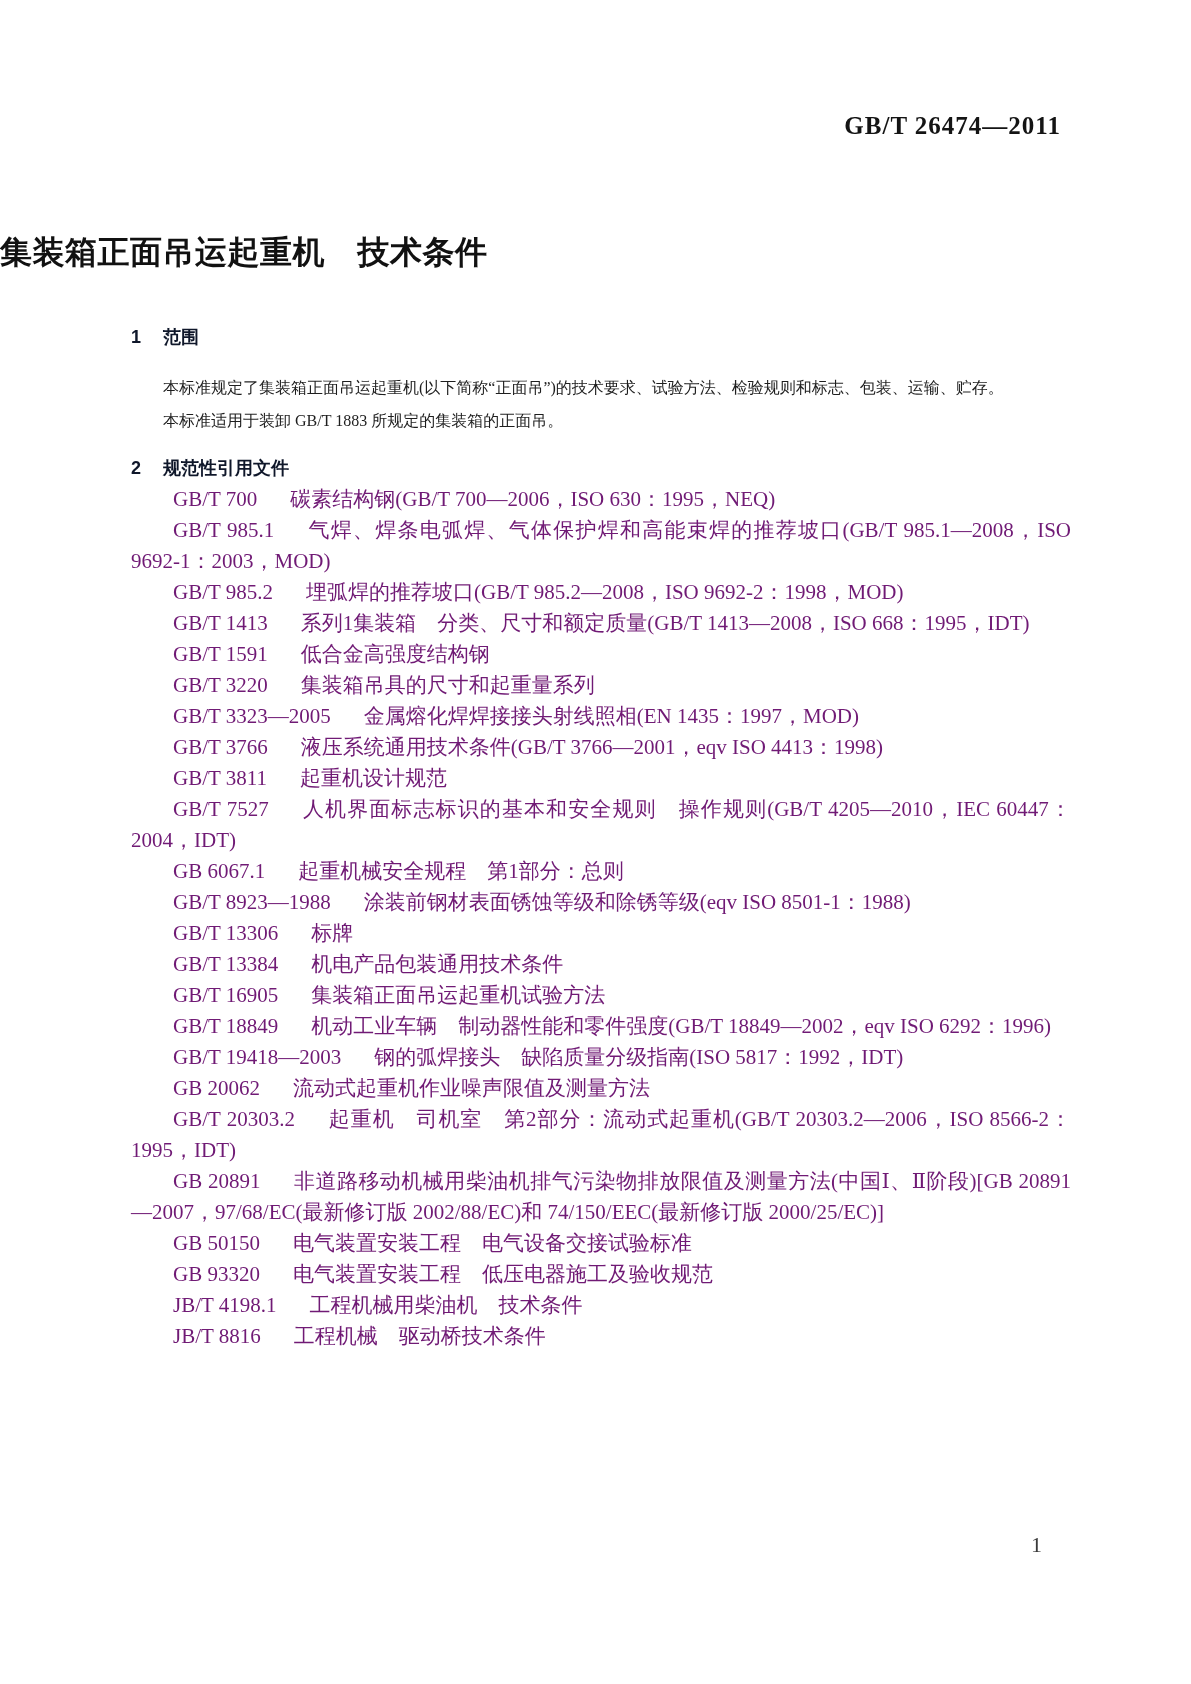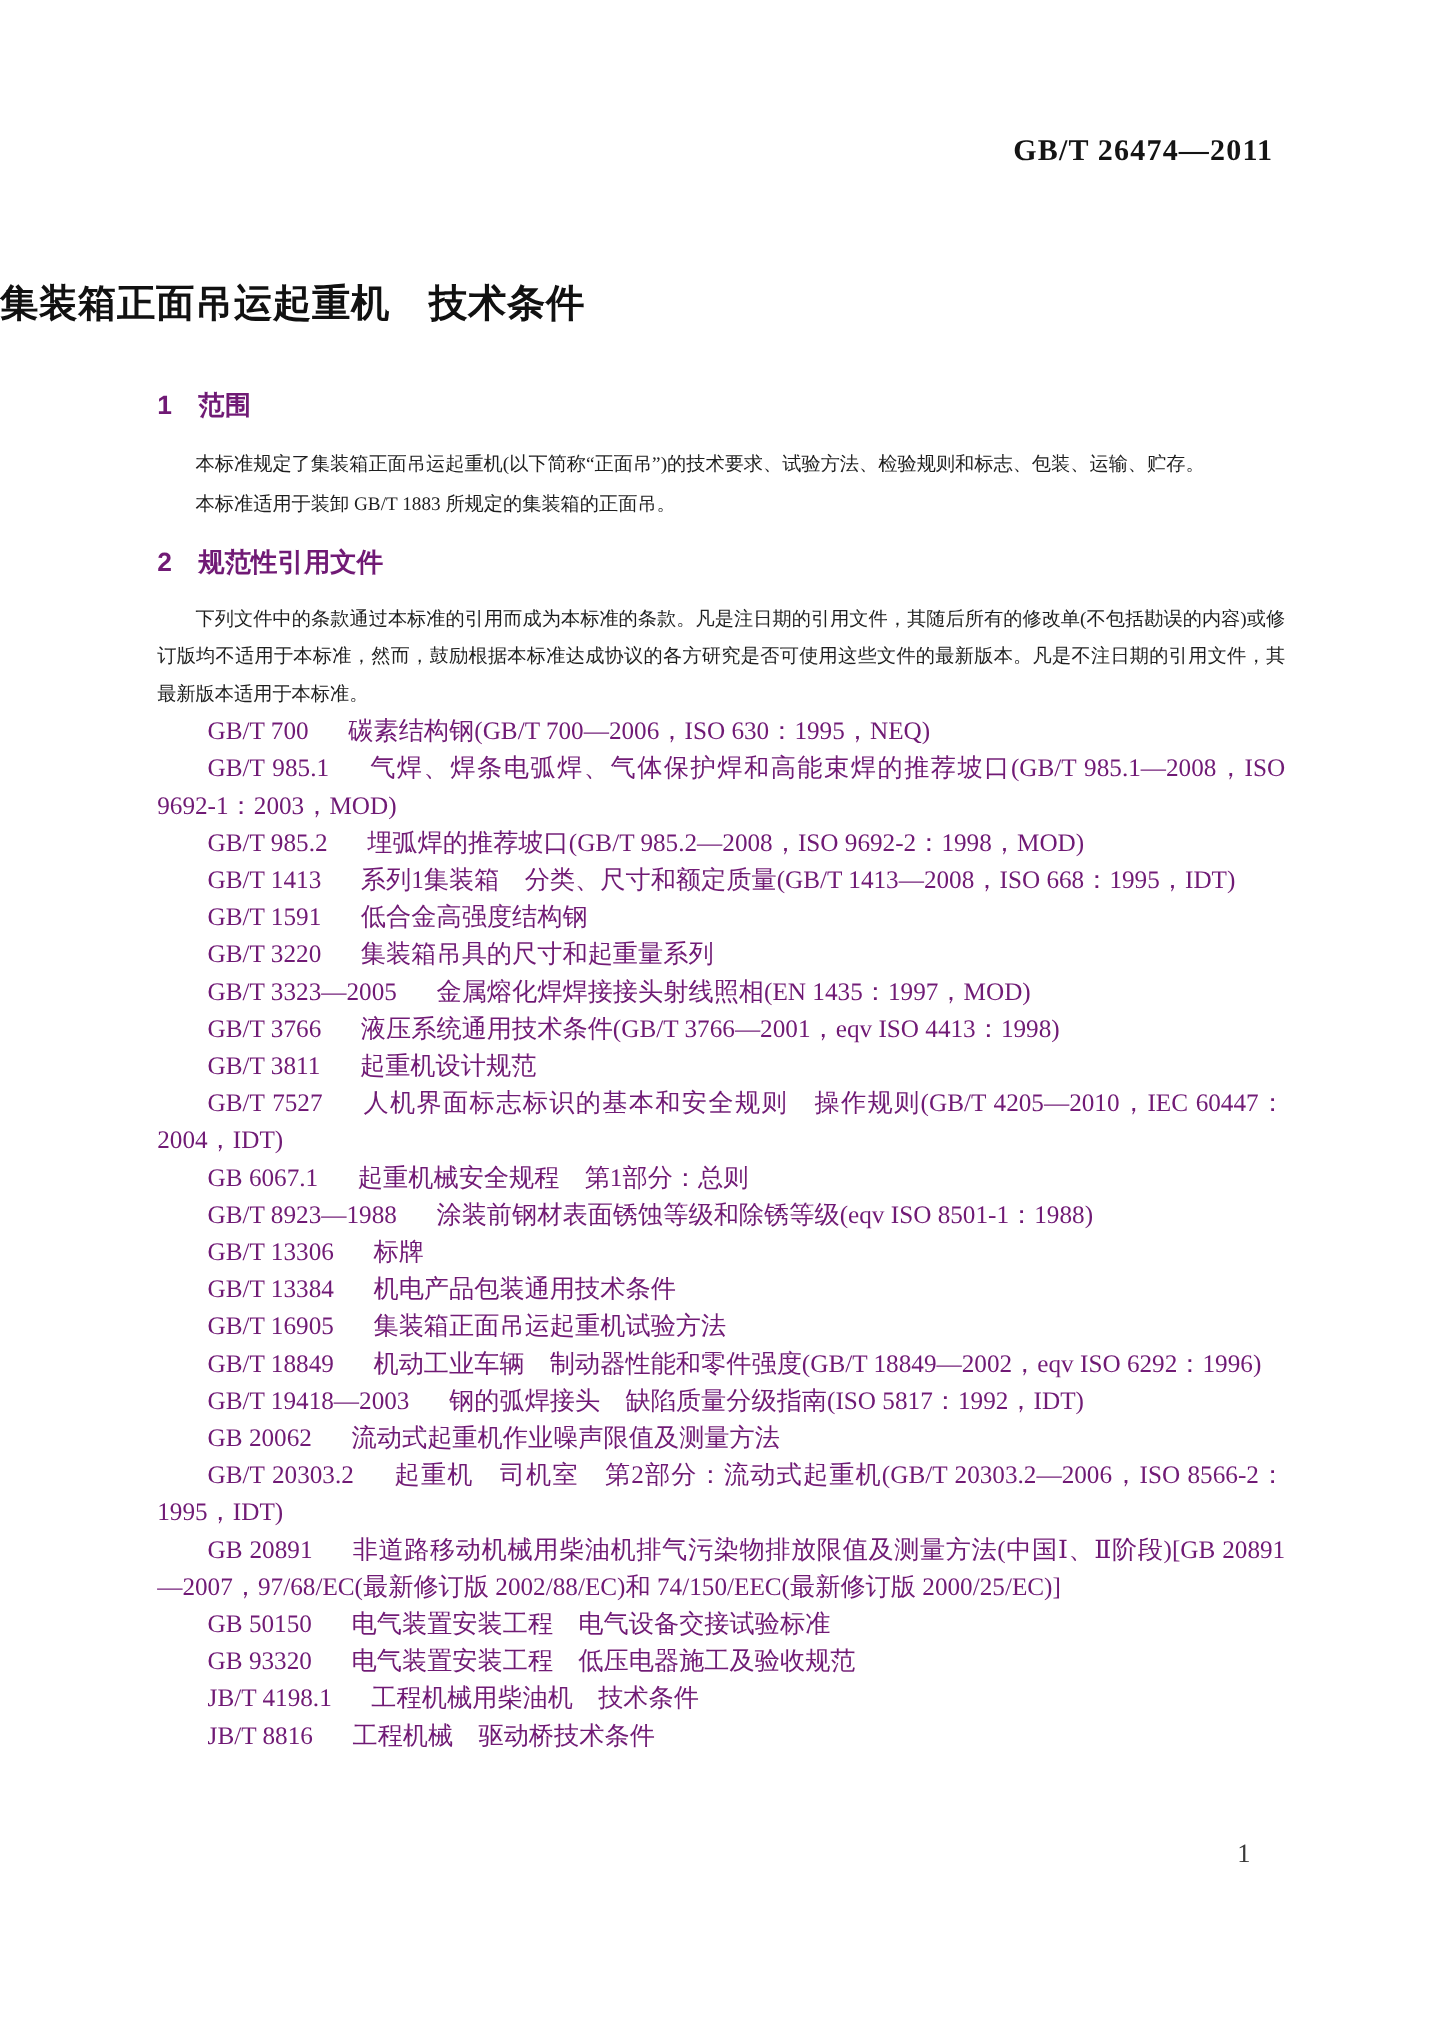--- a/index.html
+++ b/index.html
@@ -40,23 +40,23 @@
     position: absolute;
     left: 131px;
     top: 0;
     width: 940px;
     padding-top: 322px;
   }
   h2.sec {
     margin: 0;
     font-family: "Liberation Sans", "DejaVu Sans", sans-serif;
     font-weight: 700;
-    font-size: 22px;
+    font-size: 18px;
     line-height: 31px;
-    color: #701a75;
+    color: #0f172a;
   }
   .sec-gap { display: inline-block; width: 22px; }
   p.body-p {
     margin: 0;
     font-size: 16px;
     line-height: 31px;
     text-align: justify;
     color: #1e1e1e;
   }
   .indent { text-indent: 2em; }
@@ -94,21 +94,20 @@
   <div class="content">
 
     <h2 class="sec" id="sec1-h"><span>1</span><span class="sec-gap"></span><span>范围</span></h2>
 
     <p class="body-p indent" id="sec1-p1">本标准规定了集装箱正面吊运起重机(以下简称“正面吊”)的技术要求、试验方法、检验规则和标志、包装、运输、贮存。</p>
 
     <p class="body-p indent" id="sec1-p2">本标准适用于装卸 GB/T 1883 所规定的集装箱的正面吊。</p>
 
     <h2 class="sec" id="sec2-h"><span>2</span><span class="sec-gap"></span><span>规范性引用文件</span></h2>
 
-    <p class="body-p indent" id="sec2-intro">下列文件中的条款通过本标准的引用而成为本标准的条款。凡是注日期的引用文件，其随后所有的修改单(不包括勘误的内容)或修订版均不适用于本标准，然而，鼓励根据本标准达成协议的各方研究是否可使用这些文件的最新版本。凡是不注日期的引用文件，其最新版本适用于本标准。</p>
 
     <div id="ref-list">
   <p class="ref"><span class="ref-code">GB/T 700</span><span class="ref-gap"></span><span class="ref-title">碳素结构钢(GB/T 700—2006，ISO 630：1995，NEQ)</span></p>
 
   <p class="ref"><span class="ref-code">GB/T 985.1</span><span class="ref-gap"></span><span class="ref-title">气焊、焊条电弧焊、气体保护焊和高能束焊的推荐坡口(GB/T 985.1—2008，ISO 9692-1：2003，MOD)</span></p>
 
   <p class="ref"><span class="ref-code">GB/T 985.2</span><span class="ref-gap"></span><span class="ref-title">埋弧焊的推荐坡口(GB/T 985.2—2008，ISO 9692-2：1998，MOD)</span></p>
 
   <p class="ref"><span class="ref-code">GB/T 1413</span><span class="ref-gap"></span><span class="ref-title">系列1集装箱　分类、尺寸和额定质量(GB/T 1413—2008，ISO 668：1995，IDT)</span></p>
 

